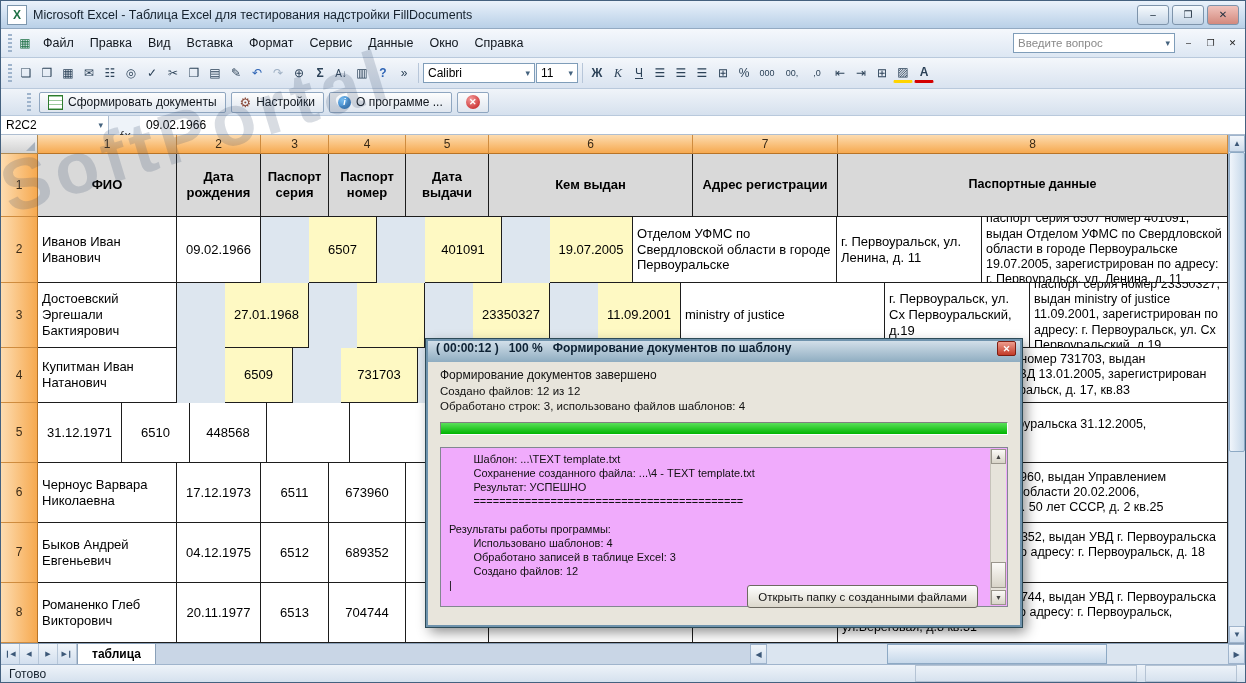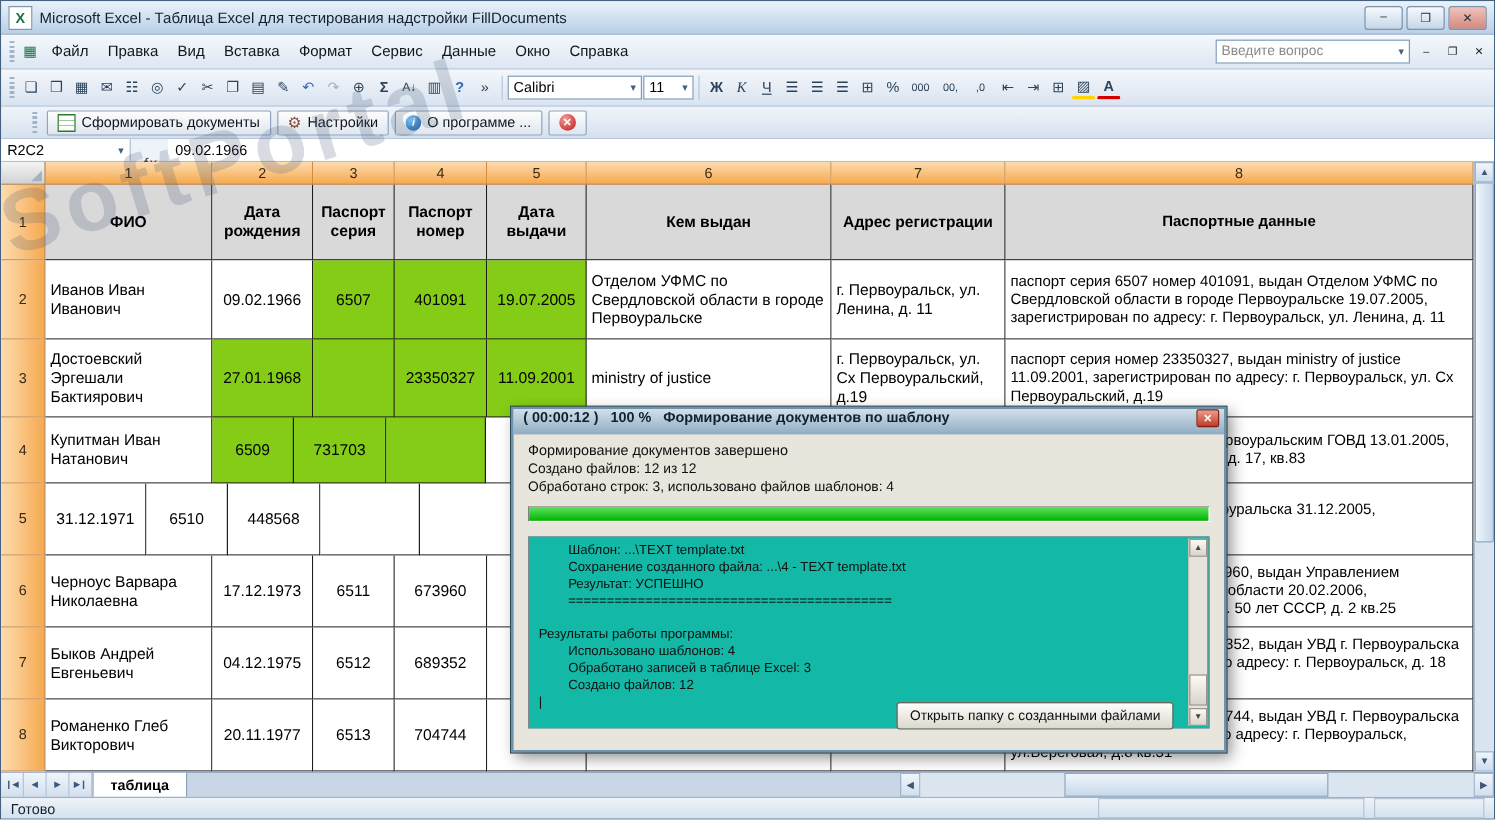--- a/index.html
+++ b/index.html
@@ -78,21 +78,21 @@
   .grow{display:flex;}
   .hrow{height:19px;} .r1{height:63px;} .r2{height:66px;} .r3{height:65px;} .r4{height:55px;}
   .r5,.r6,.r7,.r8{height:60px;}
   .cell{flex:0 0 auto;box-sizing:border-box;border-right:1px solid #1d1d1d;border-bottom:1px solid #1d1d1d;background:#fff;
     display:flex;align-items:center;padding:2px 4px;font-size:13px;line-height:1.22;overflow:hidden;color:#000;}
   .ct{width:100%;}
   .c1{width:139px;} .c2{width:84px;} .c3{width:68px;} .c4{width:77px;} .c5{width:83px;} .c6{width:204px;} .c7{width:145px;}
   .c8{flex:1 1 auto;font-size:12.5px;}
   .a-c{justify-content:center;text-align:center;} .a-l{justify-content:flex-start;text-align:left;}
   .hd{background:#d9d9d9;font-weight:bold;justify-content:center;text-align:center;}
-  .sel{background:#84cc16;} .active{background:#fff;}
+  .sel{background:#fef9c3;margin-left:48px;} .active{background:#fff;}
   .corner{width:37px;flex:0 0 auto;background:linear-gradient(#f4f4f4,#d2d2d2);border-right:1px solid #b08a52;border-bottom:1px solid #b08a52;
     position:relative;box-sizing:border-box;}
   .corner::after{content:"";position:absolute;right:2px;bottom:2px;border-left:9px solid transparent;border-bottom:9px solid #a8b2bd;}
   .colhdr{justify-content:center;text-align:center;background:linear-gradient(#fddcb0,#f6a94f);
     border-right:1px solid #cf8c3f;border-bottom:1px solid #b87427;font-size:12px;color:#3a2a16;}
   .rowhdr{width:37px;flex:0 0 auto;justify-content:center;text-align:center;background:linear-gradient(90deg,#fddcb0,#f6a94f);
     border-right:1px solid #b87427;border-bottom:1px solid #cf8c3f;font-size:12px;color:#3a2a16;box-sizing:border-box;}
   .vscroll{position:absolute;top:0;right:0;bottom:0;width:17px;background:#d8e4f0;border-left:1px solid #9fb4cc;
     display:flex;flex-direction:column;box-sizing:border-box;}
   .sbtn{height:17px;flex:0 0 auto;display:flex;align-items:center;justify-content:center;font-size:8px;color:#3c5878;
@@ -126,21 +126,21 @@
     background:linear-gradient(#d2dfe9,#8fadc1);}
   .dtext{flex:1;white-space:pre;overflow:hidden;}
   .dclose{width:19px;height:15px;flex:0 0 auto;background:linear-gradient(#ee9c8d,#c23b28);border:1px solid #7e1e12;border-radius:2px;
     color:#fff;font-size:9px;font-weight:bold;display:flex;align-items:center;justify-content:center;box-sizing:border-box;}
   .dbody{position:relative;height:calc(100% - 21px);box-sizing:border-box;padding:6px 12px;font-size:12px;color:#101010;}
   .dhead{font-weight:normal;}
   .dline{margin-top:3px;font-size:11.5px;}
   .dprogress{margin-top:10px;height:13px;border:1px solid #808080;border-right-color:#fff;border-bottom-color:#fff;
     background:#dcdcd4;box-sizing:border-box;}
   .dfill{height:100%;background:linear-gradient(#5ae05a,#00b400);}
-  .dlog{position:relative;margin-top:12px;height:160px;background:#14b8a6;border:1px solid #828790;box-sizing:border-box;}
+  .dlog{position:relative;margin-top:12px;height:160px;background:#f0abfc;border:1px solid #828790;box-sizing:border-box;}
   .dlogtext{margin:0;padding:4px 8px 4px 8px;font-family:"Liberation Sans",sans-serif;font-size:11px;line-height:14px;
     white-space:pre;overflow:hidden;height:100%;box-sizing:border-box;}
   .dlscroll{position:absolute;top:1px;right:1px;bottom:1px;width:16px;background:#e6e3da;border-left:1px solid #c6c3ba;
     display:flex;flex-direction:column;box-sizing:border-box;}
   .dlbtn{height:15px;flex:0 0 auto;display:flex;align-items:center;justify-content:center;font-size:7px;color:#444;
     background:linear-gradient(#fbfaf7,#d8d4c8);border:1px solid #9a968c;box-sizing:border-box;}
   .dltrack{flex:1;position:relative;}
   .dlthumb{position:absolute;left:0;right:0;bottom:2px;height:26px;background:linear-gradient(#fbfaf7,#d8d4c8);border:1px solid #9a968c;box-sizing:border-box;}
   .dfolder{position:absolute;right:42px;bottom:17px;height:23px;padding:0 10px;font-size:11.5px;font-family:inherit;color:#101010;
     background:linear-gradient(#fefefe,#dcd8cc);border:1px solid #6d6a61;border-radius:3px;} 

